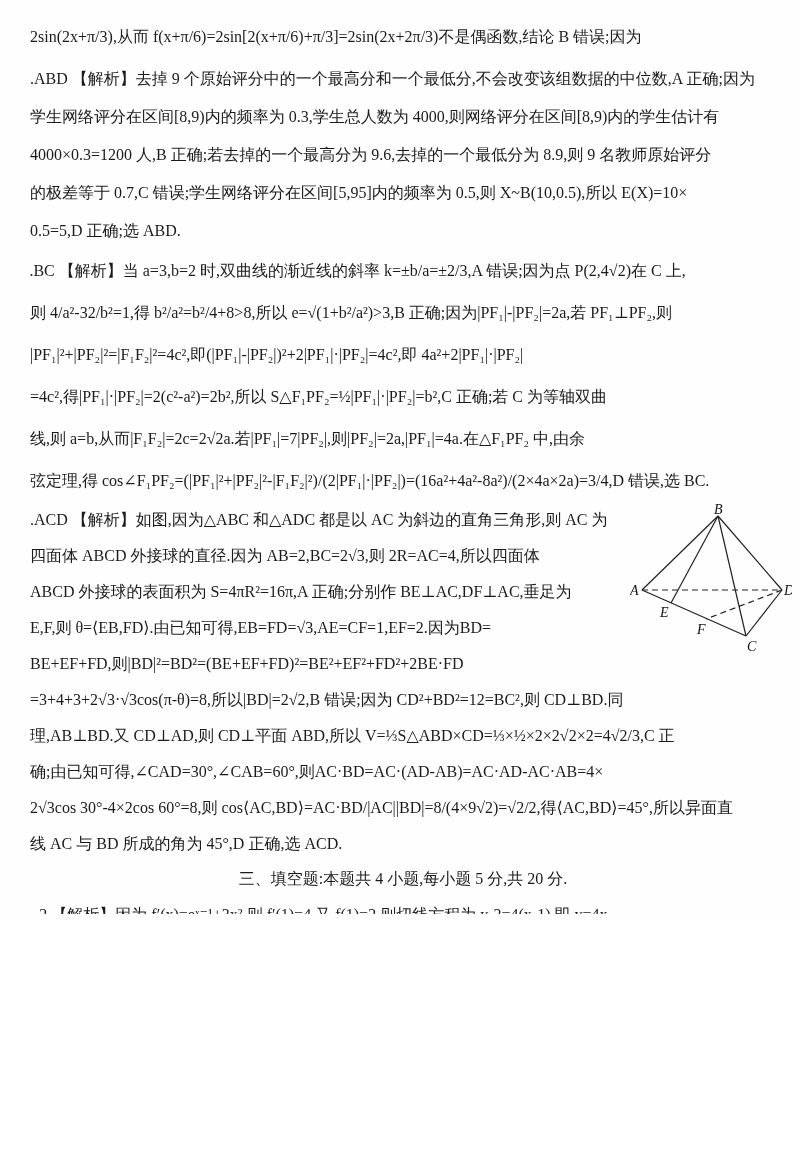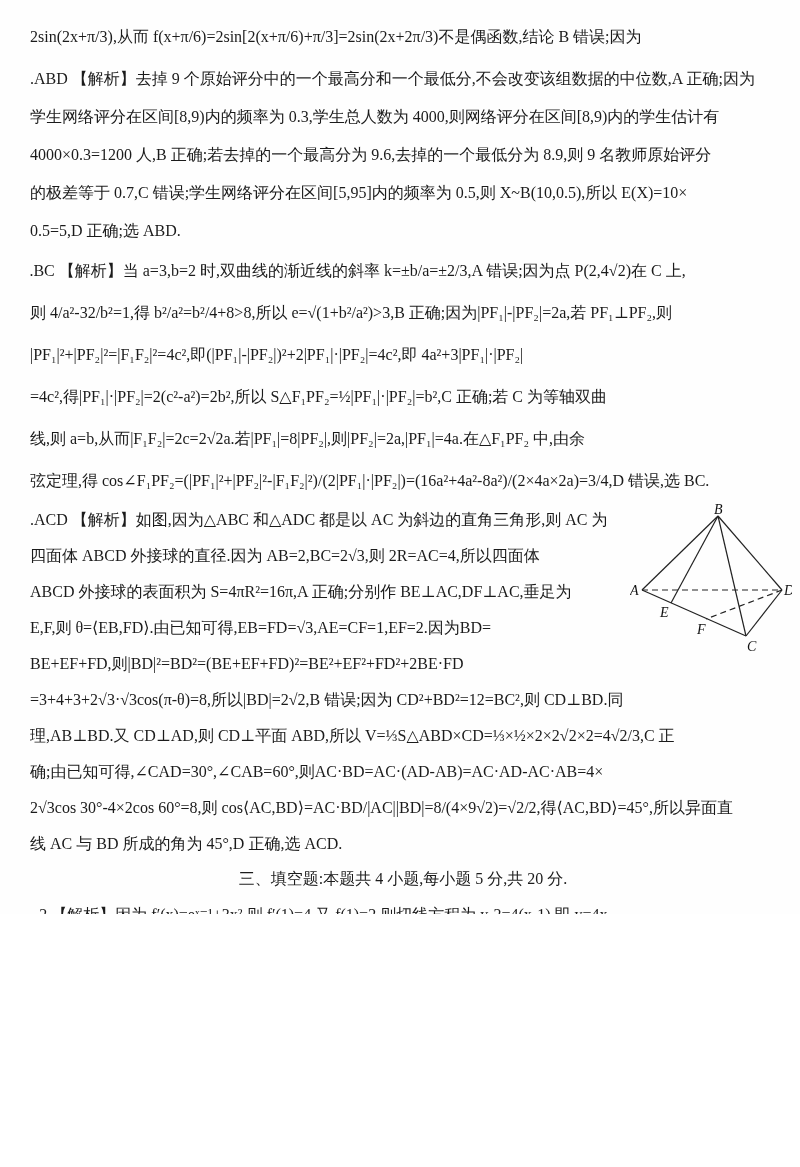--- a/index.html
+++ b/index.html
@@ -67,23 +67,23 @@
       <div class="line first">10.ABD 【解析】去掉 9 个原始评分中的一个最高分和一个最低分,不会改变该组数据的中位数,A 正确;因为</div>
       <div class="line">学生网络评分在区间[8,9)内的频率为 0.3,学生总人数为 4000,则网络评分在区间[8,9)内的学生估计有</div>
       <div class="line">4000×0.3=1200 人,B 正确;若去掉的一个最高分为 9.6,去掉的一个最低分为 8.9,则 9 名教师原始评分</div>
       <div class="line">的极差等于 0.7,C 错误;学生网络评分在区间[5,95]内的频率为 0.5,则 X~B(10,0.5),所以 E(X)=10×</div>
       <div class="line">0.5=5,D 正确;选 ABD.</div>
     </div>
 
     <div class="para lh42">
       <div class="line first">11.BC 【解析】当 a=3,b=2 时,双曲线的渐近线的斜率 k=±b/a=±2/3,A 错误;因为点 P(2,4√2)在 C 上,</div>
       <div class="line">则 4/a²-32/b²=1,得 b²/a²=b²/4+8&gt;8,所以 e=√(1+b²/a²)&gt;3,B 正确;因为|PF₁|-|PF₂|=2a,若 PF₁⊥PF₂,则</div>
-      <div class="line">|PF₁|²+|PF₂|²=|F₁F₂|²=4c²,即(|PF₁|-|PF₂|)²+2|PF₁|·|PF₂|=4c²,即 4a²+3|PF₁|·|PF₂|</div>
+      <div class="line">|PF₁|²+|PF₂|²=|F₁F₂|²=4c²,即(|PF₁|-|PF₂|)²+2|PF₁|·|PF₂|=4c²,即 4a²+2|PF₁|·|PF₂|</div>
       <div class="line">=4c²,得|PF₁|·|PF₂|=2(c²-a²)=2b²,所以 S△F₁PF₂=½|PF₁|·|PF₂|=b²,C 正确;若 C 为等轴双曲</div>
-      <div class="line">线,则 a=b,从而|F₁F₂|=2c=2√2a.若|PF₁|=8|PF₂|,则|PF₂|=2a,|PF₁|=4a.在△F₁PF₂ 中,由余</div>
+      <div class="line">线,则 a=b,从而|F₁F₂|=2c=2√2a.若|PF₁|=7|PF₂|,则|PF₂|=2a,|PF₁|=4a.在△F₁PF₂ 中,由余</div>
       <div class="line">弦定理,得 cos∠F₁PF₂=(|PF₁|²+|PF₂|²-|F₁F₂|²)/(2|PF₁|·|PF₂|)=(16a²+4a²-8a²)/(2×4a×2a)=3/4,D 错误,选 BC.</div>
     </div>
 
     <div class="para lh36">
       <div class="figure-box">
         <svg width="162" height="150" viewBox="0 0 162 150">
 
           <line x1="12" y1="86" x2="88" y2="12" stroke="#222" stroke-width="1.2"></line>
           <line x1="88" y1="12" x2="152" y2="86" stroke="#222" stroke-width="1.2"></line>
           <line x1="88" y1="12" x2="116" y2="132" stroke="#222" stroke-width="1.2"></line>

